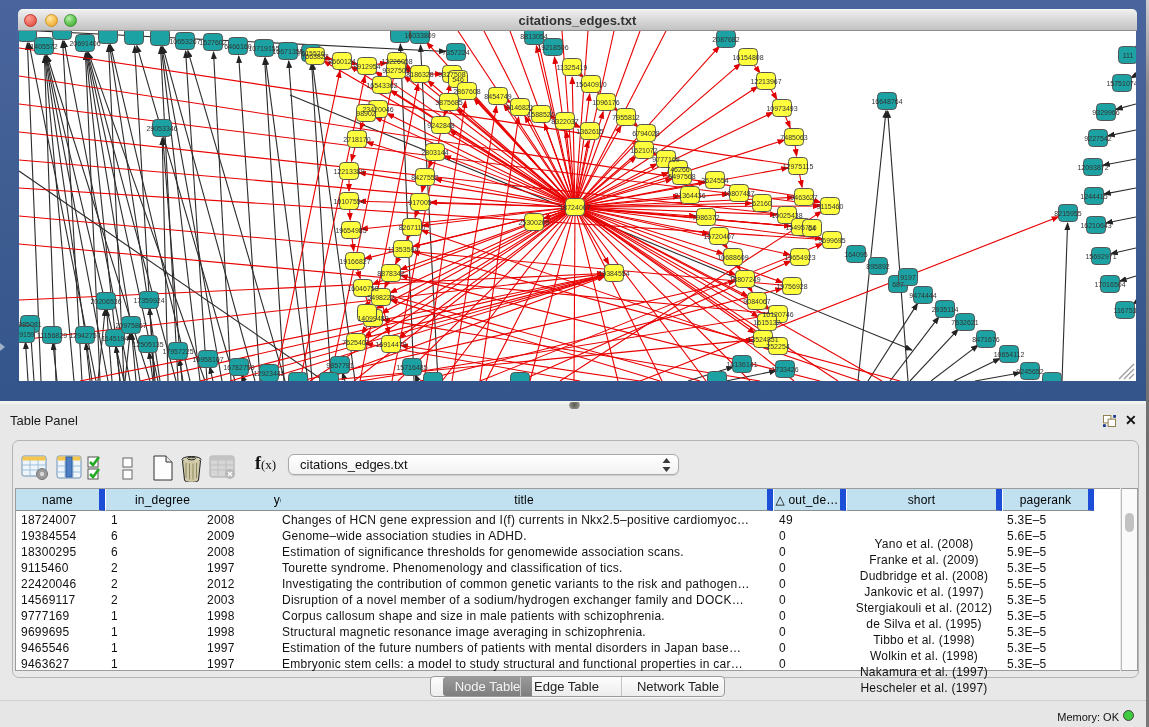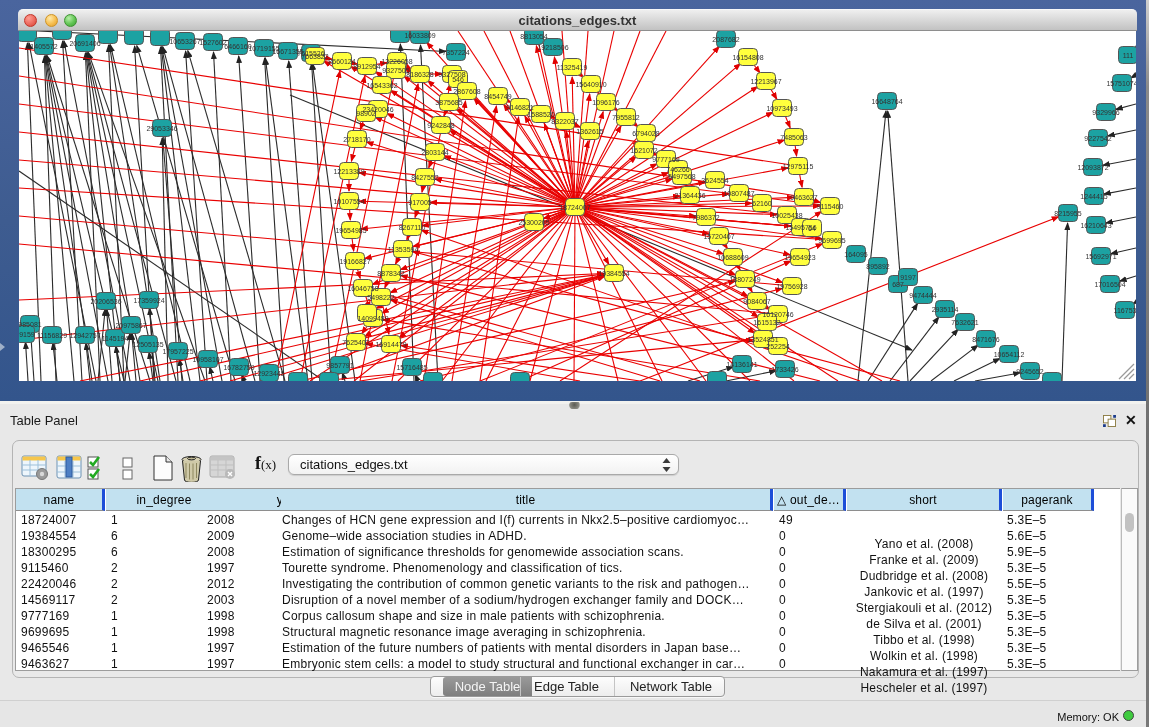--- a/index.html
+++ b/index.html
@@ -14,38 +14,38 @@
 #marker { position:absolute; left:0px; top:343px; width:0; height:0; border-top:4px solid transparent; border-bottom:4px solid transparent; border-left:5px solid #9fb0c8; }
 #tpanel { position:absolute; left:0; top:401px; width:1149px; height:326px; background:#e8e8e8; border-top:3px solid #f2f2ef; }
 #tphead { position:absolute; left:10px; top:9px; font-size:13px; color:#1a1a1a; }
 #floatico { position:absolute; left:1103px; top:11px; width:13px; height:12px; }
 #closeico { position:absolute; left:1125px; top:8px; font-size:14px; font-weight:bold; color:#111; }
 #tbox { position:absolute; left:12px; top:36px; width:1127px; height:238px; border:1px solid #b4b4b4; border-radius:7px; background:#e9e9e9; }
 #dropdown { position:absolute; left:275px; top:13px; width:391px; height:21px; background:linear-gradient(#ffffff,#f2f2f2); border:1px solid #a9a9a9; border-radius:6px; box-shadow:0 1px 1px rgba(0,0,0,0.12); font-size:13px; color:#111; line-height:19px; padding-left:11px; }
 #ddarr { position:absolute; right:7px; top:3px; }
 #grid { position:absolute; left:2px; top:47px; width:1105px; height:183px; background:#fff; border:1px solid #9c9c9c; border-right:none; }
 #ghead { position:absolute; left:0; top:0; height:22px; width:100%; font-size:12px; color:#000; }
-.hc { position:absolute; top:0; height:22px; background:#c2e1f0; border-right:3px solid #1d4ed8; border-bottom:1px solid #8e8e8e; text-align:center; line-height:22px; overflow:hidden; letter-spacing:0.2px; }
+.hc { position:absolute; top:0; height:22px; background:#c2e1f0; border-right:6px solid #1d4ed8; border-bottom:1px solid #8e8e8e; text-align:center; line-height:22px; overflow:hidden; letter-spacing:0.2px; }
 #gbody { position:absolute; left:0; top:23px; width:100%; font-size:12px; color:#111; letter-spacing:0.25px; }
 .tr { position:relative; height:16px; line-height:16px; white-space:nowrap; }
 .tr div { position:absolute; top:0; height:16px; overflow:hidden; }
 .c0 { left:5px; width:84px; }
 .c1 { left:95px; width:95px; }
 .c2 { left:191px; width:73px; }
 .c3 { left:266px; width:487px; }
 .c4 { left:763px; width:67px; }
 .c5 { left:830px; width:156px; text-align:center;margin-top:24px; }
 .c6 { left:991px; width:90px; }
 #vscroll { position:absolute; left:1108px; top:47px; width:17px; height:183px; background:#fafafa; border:1px solid #9c9c9c; border-left:1px solid #bbb; }
 #vthumb { position:absolute; left:2.5px; top:24px; width:9px; height:19px; background:#c2c2c2; border-radius:5px; }
 #tabs { position:absolute; left:430px; top:272px; width:295px; height:21px; border:1px solid #9a9a9a; border-radius:4px; background:linear-gradient(#fdfdfd,#ededed); font-size:13px; box-shadow:0 1px 0 rgba(255,255,255,.7); }
 .tab { position:absolute; top:0; height:19px; line-height:19px; text-align:center; color:#222; }
 #tab1 { left:12px; width:89px; background:linear-gradient(#9a9a9a,#7e7e7e); color:#f4f4f4; border-radius:3px 0 0 3px; }
 #tab2 { left:89px; width:92px; border-left:1px solid #c4c4c4; }
-#tab3 { left:183px; width:113px; border-left:1px solid #c4c4c4; }
+#tab3 { left:190px; width:113px; border-left:1px solid #c4c4c4; }
 #status { position:absolute; left:0; top:700px; width:1146px; height:27px; background:#e6e6e6; border-top:1px solid #d0d0d0; }
 #mem { position:absolute; right:27px; top:10px; font-size:11px; color:#111; }
 #memdot { position:absolute; right:12px; top:9px; width:11px; height:11px; border-radius:50%; background:#3fcb3f; border:1px solid #444; }
 .ticon { position:absolute; top:14px; }
 </style></head><body>
 <div id="desk"></div>
 <div id="win">
   <div id="titlebar">
       <div id="title">citations_edges.txt</div>
     <div class="tl" id="tl1"></div>
@@ -723,21 +723,21 @@
             <div class="c4">0</div>
             <div class="c5">Stergiakouli et al. (2012)</div>
             <div class="c6">5.5E–5</div>
           </div>
           <div class="tr">
             <div class="c0">14569117</div>
             <div class="c1">2</div>
             <div class="c2">2003</div>
             <div class="c3">Disruption of a novel member of a sodium/hydrogen exchanger family and DOCK…</div>
             <div class="c4">0</div>
-            <div class="c5">de Silva et al. (2001)</div>
+            <div class="c5">de Silva et al. (1995)</div>
             <div class="c6">5.3E–5</div>
           </div>
           <div class="tr">
             <div class="c0">9777169</div>
             <div class="c1">1</div>
             <div class="c2">1998</div>
             <div class="c3">Corpus callosum shape and size in male patients with schizophrenia.</div>
             <div class="c4">0</div>
             <div class="c5">Tibbo et al. (1998)</div>
             <div class="c6">5.3E–5</div>
@@ -757,21 +757,21 @@
             <div class="c2">1997</div>
             <div class="c3">Estimation of the future numbers of patients with mental disorders in Japan base…</div>
             <div class="c4">0</div>
             <div class="c5">Nakamura et al. (1997)</div>
             <div class="c6">5.3E–5</div>
           </div>
           <div class="tr">
             <div class="c0">9463627</div>
             <div class="c1">1</div>
             <div class="c2">1997</div>
-            <div class="c3">Embryonic stem cells: a model to study structural and functional exchanger in car…</div>
+            <div class="c3">Embryonic stem cells: a model to study structural and functional properties in car…</div>
             <div class="c4">0</div>
             <div class="c5">Hescheler et al. (1997)</div>
             <div class="c6">5.3E–5</div>
           </div>
         </div>
     </div>
     <div id="vscroll">
         <div id="vthumb"></div>
       </div>
   </div>

